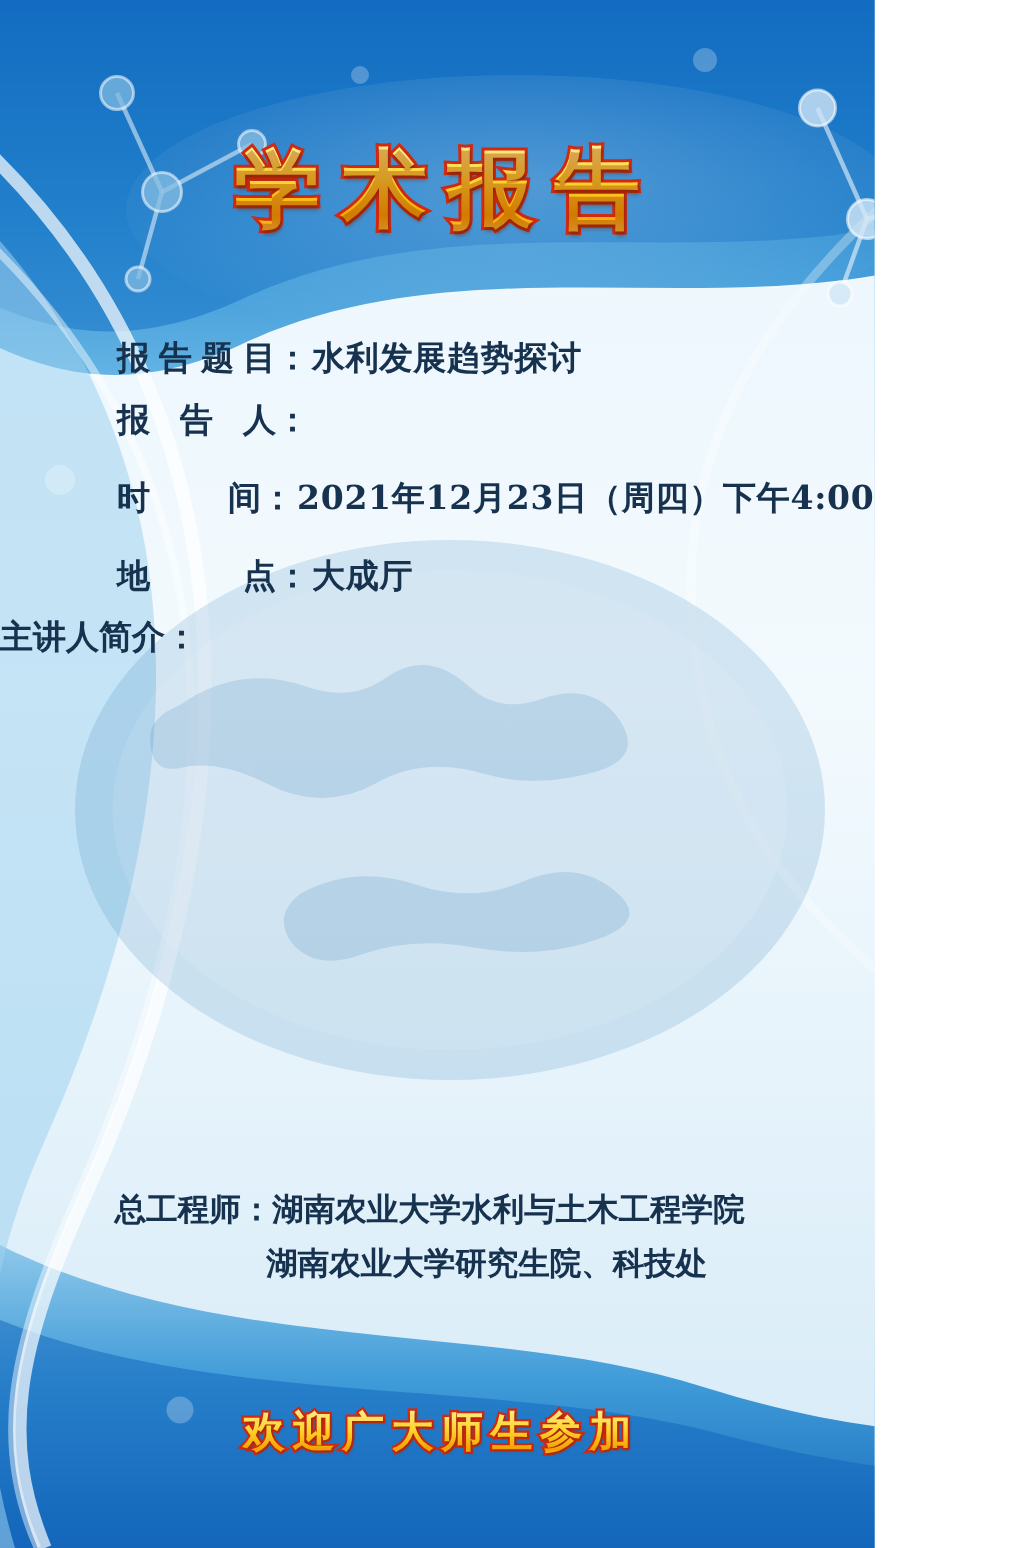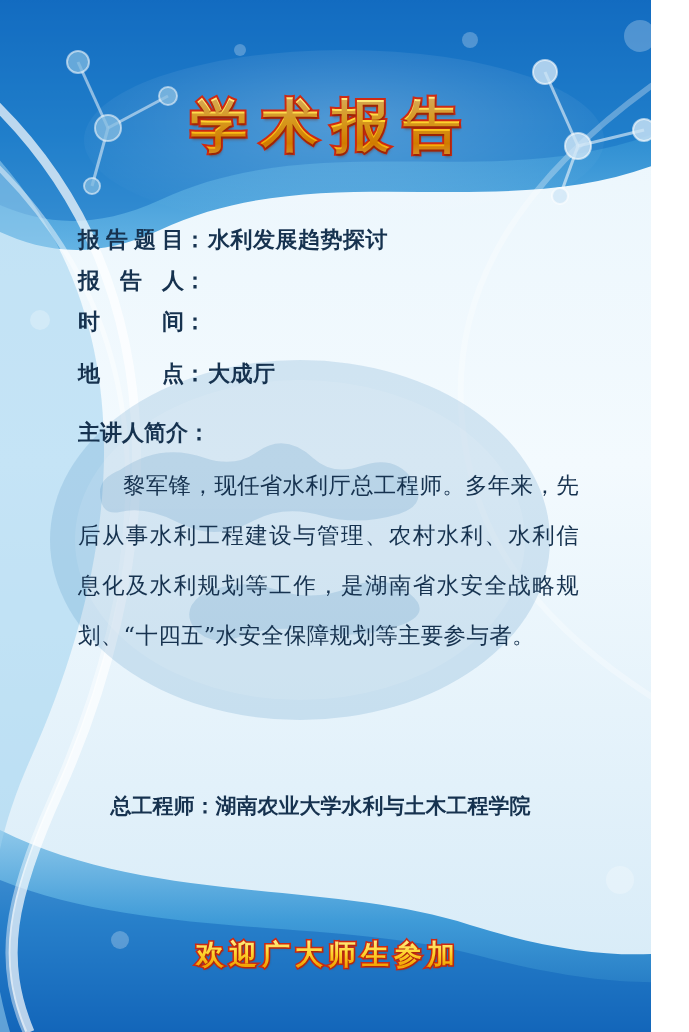--- a/index.html
+++ b/index.html
@@ -8,21 +8,21 @@
   }
   body {
     width: 689px;
     height: 1032px;
     font-family: "Liberation Sans", sans-serif;
     background: #ffffff;
   }
 
   .poster {
     position: relative;
-    width: 651px;
+    width: 583px;
     height: 1032px;
     overflow: hidden;
     background: linear-gradient(180deg, #1a7fd4 0%, #3a9ade 12%, #8fc9ec 26%, #d9edf8 42%, #eef7fc 55%, #e2f1fa 70%, #bfe0f3 82%, #6fb7e4 92%, #2e8bd0 100%);
   }
 
   
   .bg-svg {
     position: absolute;
     inset: 0;
     width: 689px;
@@ -106,22 +106,21 @@
   .info-label.spread {
     display: inline-flex;
     justify-content: space-between;
     width: 106px;
   }
   .info-label.spread span { display: inline-block; }
   .info-colon { margin-right: 2px; }
   .info-value { letter-spacing: 0.5px; margin-top: 11px; }
 
   .sub-title {
-    padding-left: 78px;
-    margin-top: 18px;
+    margin-top: 0;
     font-family: "DejaVu Serif", "Liberation Serif", serif;
     font-weight: bold;
     font-size: 22px;
     color: #16324f;
     line-height: 40px;
   }
 
   .bio {
     margin: 8px 72px 0 78px;
     font-family: "DejaVu Serif", "Liberation Serif", serif;
@@ -300,37 +299,38 @@
         </span>
         <span class="info-colon">：</span>
       </li>
 
       <li class="info-row">
         <span class="info-label spread">
           <span>时</span>
           <span>间</span>
         </span>
         <span class="info-colon">：</span>
+        <span class="info-value">2021年12月23日（周四）下午4:00</span>
       </li>
 
       <li class="info-row">
         <span class="info-label spread">
           <span>地</span>
           <span>点</span>
         </span>
         <span class="info-colon">：</span>
         <span class="info-value">大成厅</span>
       </li>
     </ul>
 
     <div class="sub-title">主讲人简介：</div>
 
-    <p class="bio">黎军锋，现任省水利厅总工程师。多年来，先后从事水利工程建设与管理、农村水利、水利信息化及水利规划等工作，是湖南省水安全战略规划、“十四五”水安全保障规划等主要参与者。</p>
 
     <div class="organisers">
       <div class="org-line-1"><span>总工程师：</span><span>湖南农业大学水利与土木工程学院</span></div>
+      <div class="org-line-2">湖南农业大学研究生院、科技处</div>
     </div>
   </div>
 
   <div class="footer-outline">欢迎广大师生参加</div>
   <div class="footer">欢迎广大师生参加</div>
 
 </div>
 
 </body></html>

